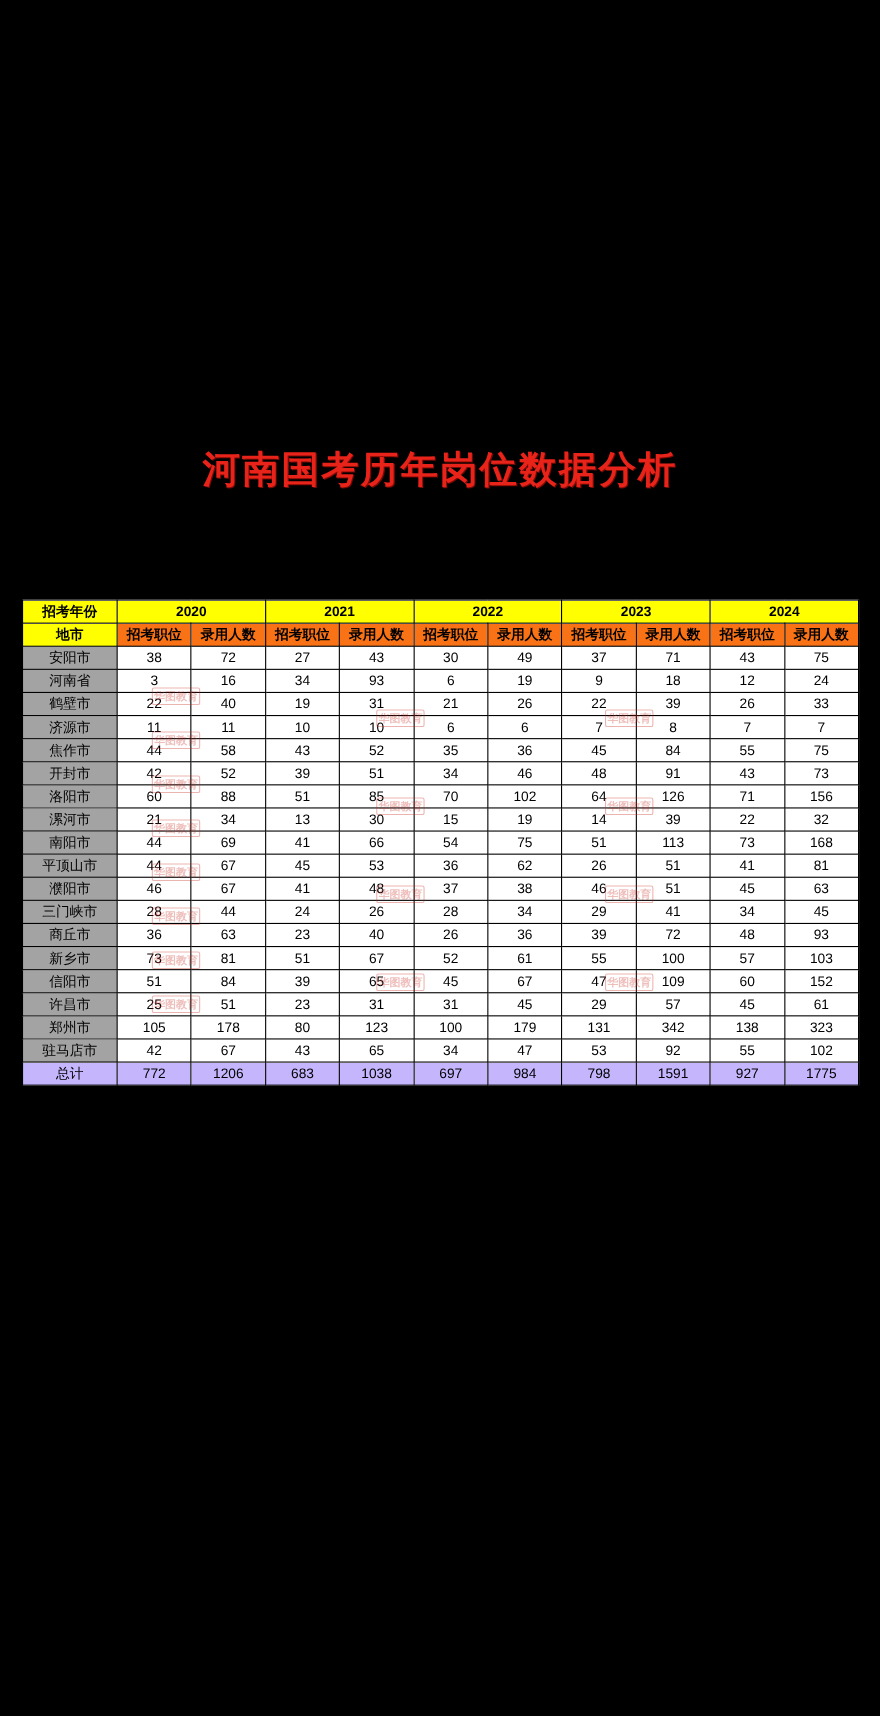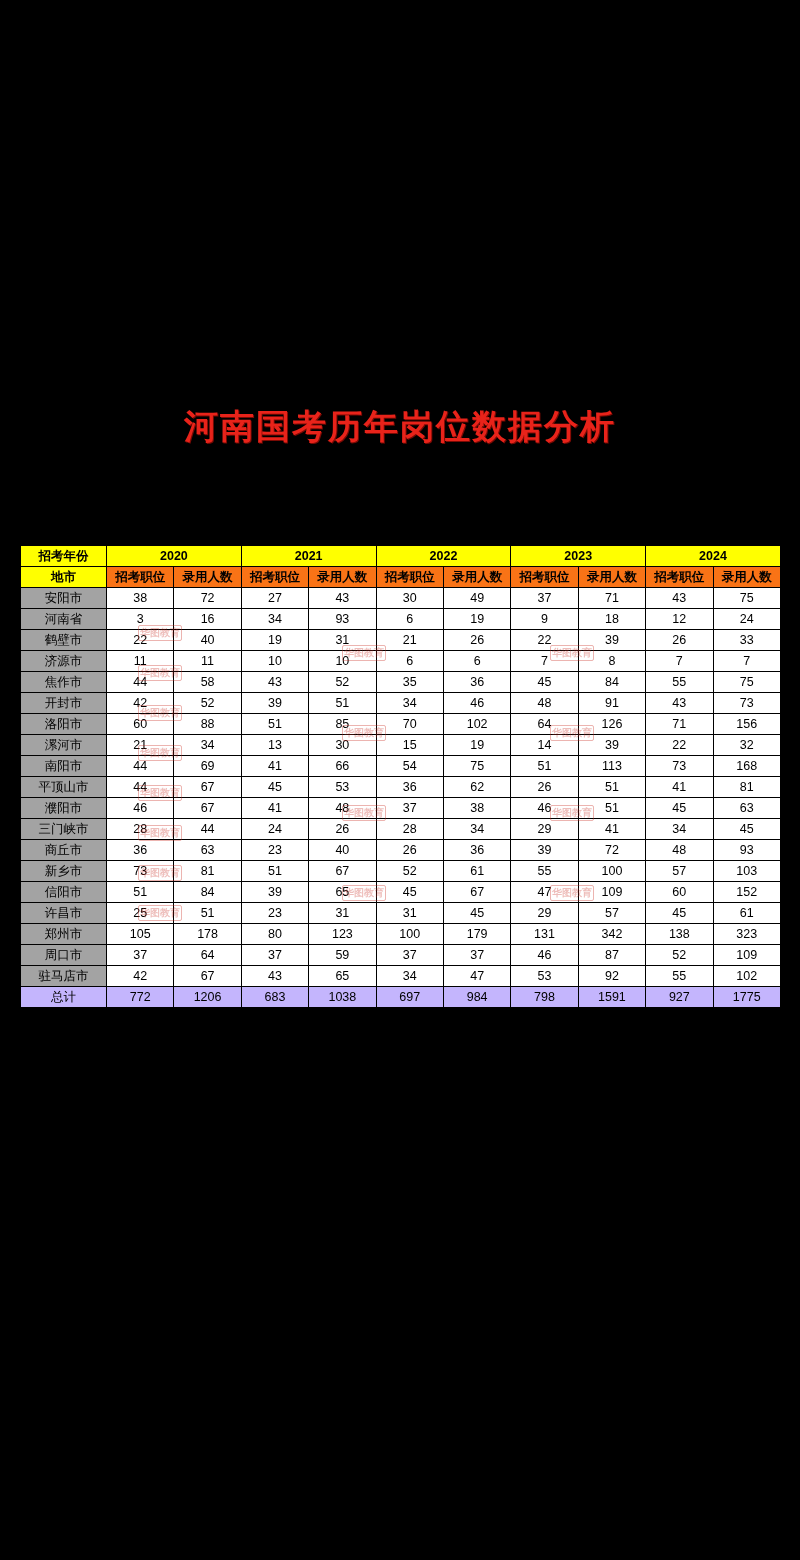--- a/index.html
+++ b/index.html
@@ -358,33 +358,20 @@
           <td>80</td>
           <td>123</td>
           <td>100</td>
           <td>179</td>
           <td>131</td>
           <td>342</td>
           <td>138</td>
           <td>323</td>
         </tr>
         <tr>
-          <td class="city-cell">周口市</td>
-          <td>37</td>
-          <td>64</td>
-          <td>37</td>
-          <td>59</td>
-          <td>37</td>
-          <td>37</td>
-          <td>46</td>
-          <td>87</td>
-          <td>52</td>
-          <td>109</td>
-        </tr>
-        <tr>
           <td class="city-cell">驻马店市</td>
           <td>42</td>
           <td>67</td>
           <td>43</td>
           <td>65</td>
           <td>34</td>
           <td>47</td>
           <td>53</td>
           <td>92</td>
           <td>55</td>

